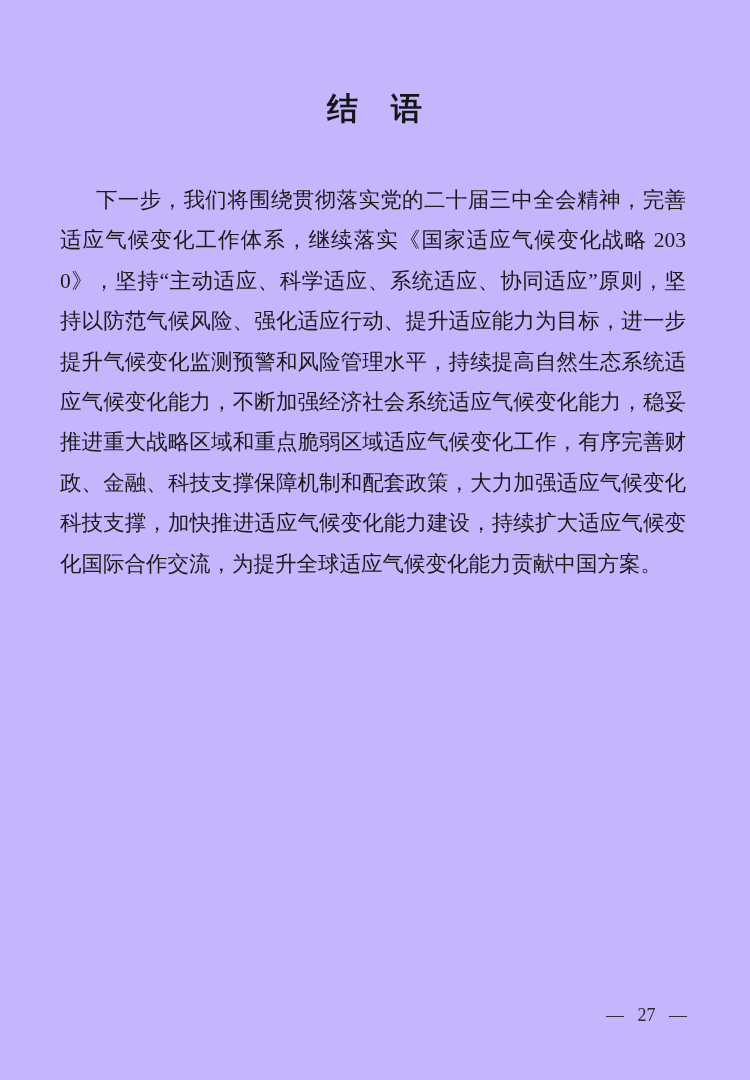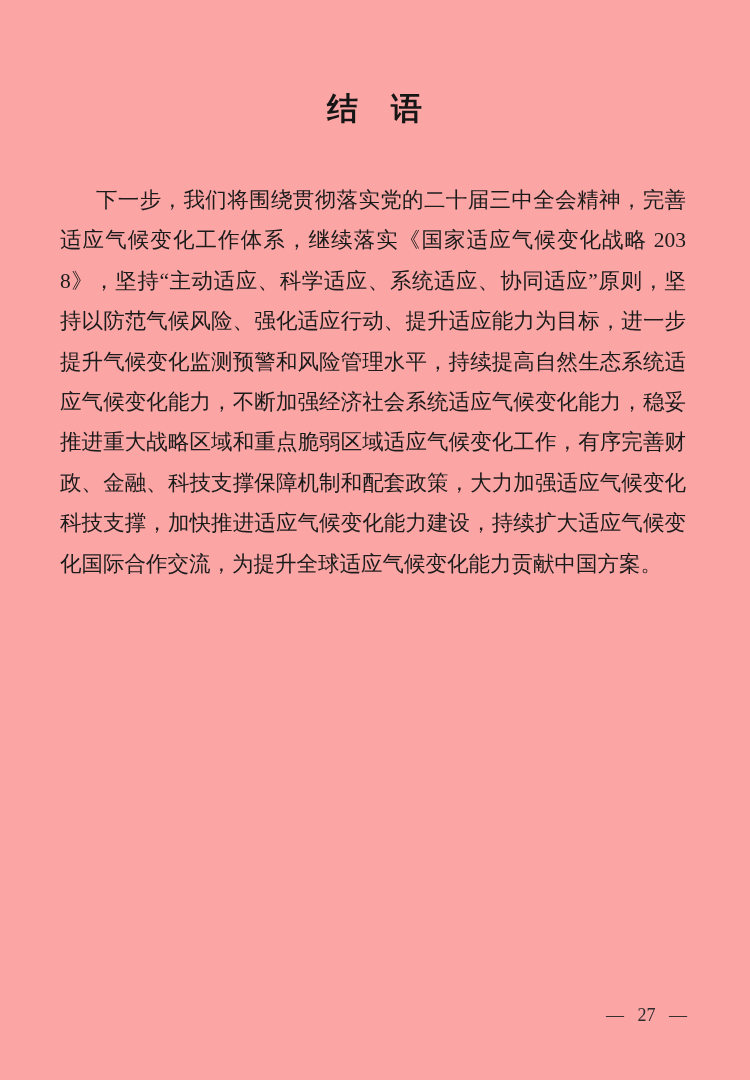--- a/index.html
+++ b/index.html
@@ -4,21 +4,21 @@
 <style>
   html, body {
     margin: 0;
     padding: 0;
     background: #ffffff;
   }
   .page {
     position: relative;
     width: 750px;
     height: 1080px;
-    background: #fca5a5;
+    background: #c4b5fd;
     overflow: hidden;
     font-family: "Liberation Serif", "DejaVu Serif", serif;
     color: #1b1b1b;
   }
   .doc-title {
     margin: 0;
     padding-top: 92px;
     height: 34px;
     line-height: 34px;
     text-align: center;
@@ -49,17 +49,17 @@
     color: #2b2b2b;
   }
 </style>
 </head>
 <body>
 
 <div class="page">
   <h1 class="doc-title">结　语</h1>
 
   <div class="doc-body">
-    <p class="para">下一步，我们将围绕贯彻落实党的二十届三中全会精神，完善适应气候变化工作体系，继续落实《国家适应气候变化战略 2038》，坚持“主动适应、科学适应、系统适应、协同适应”原则，坚持以防范气候风险、强化适应行动、提升适应能力为目标，进一步提升气候变化监测预警和风险管理水平，持续提高自然生态系统适应气候变化能力，不断加强经济社会系统适应气候变化能力，稳妥推进重大战略区域和重点脆弱区域适应气候变化工作，有序完善财政、金融、科技支撑保障机制和配套政策，大力加强适应气候变化科技支撑，加快推进适应气候变化能力建设，持续扩大适应气候变化国际合作交流，为提升全球适应气候变化能力贡献中国方案。</p>
+    <p class="para">下一步，我们将围绕贯彻落实党的二十届三中全会精神，完善适应气候变化工作体系，继续落实《国家适应气候变化战略 2030》，坚持“主动适应、科学适应、系统适应、协同适应”原则，坚持以防范气候风险、强化适应行动、提升适应能力为目标，进一步提升气候变化监测预警和风险管理水平，持续提高自然生态系统适应气候变化能力，不断加强经济社会系统适应气候变化能力，稳妥推进重大战略区域和重点脆弱区域适应气候变化工作，有序完善财政、金融、科技支撑保障机制和配套政策，大力加强适应气候变化科技支撑，加快推进适应气候变化能力建设，持续扩大适应气候变化国际合作交流，为提升全球适应气候变化能力贡献中国方案。</p>
   </div>
 
   <div class="page-number">— 27 —</div>
 </div>
 
 </body></html>

